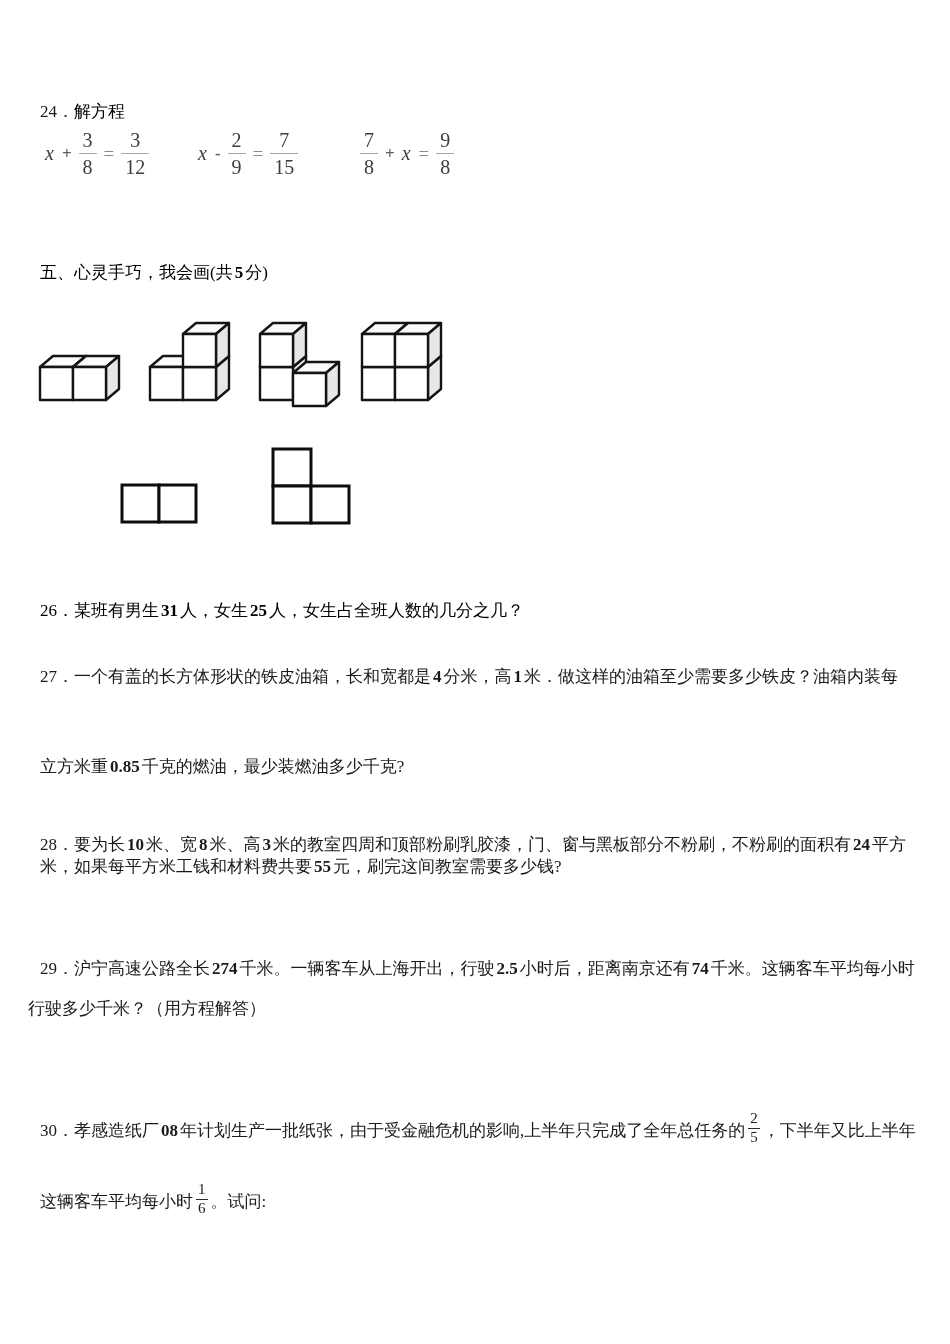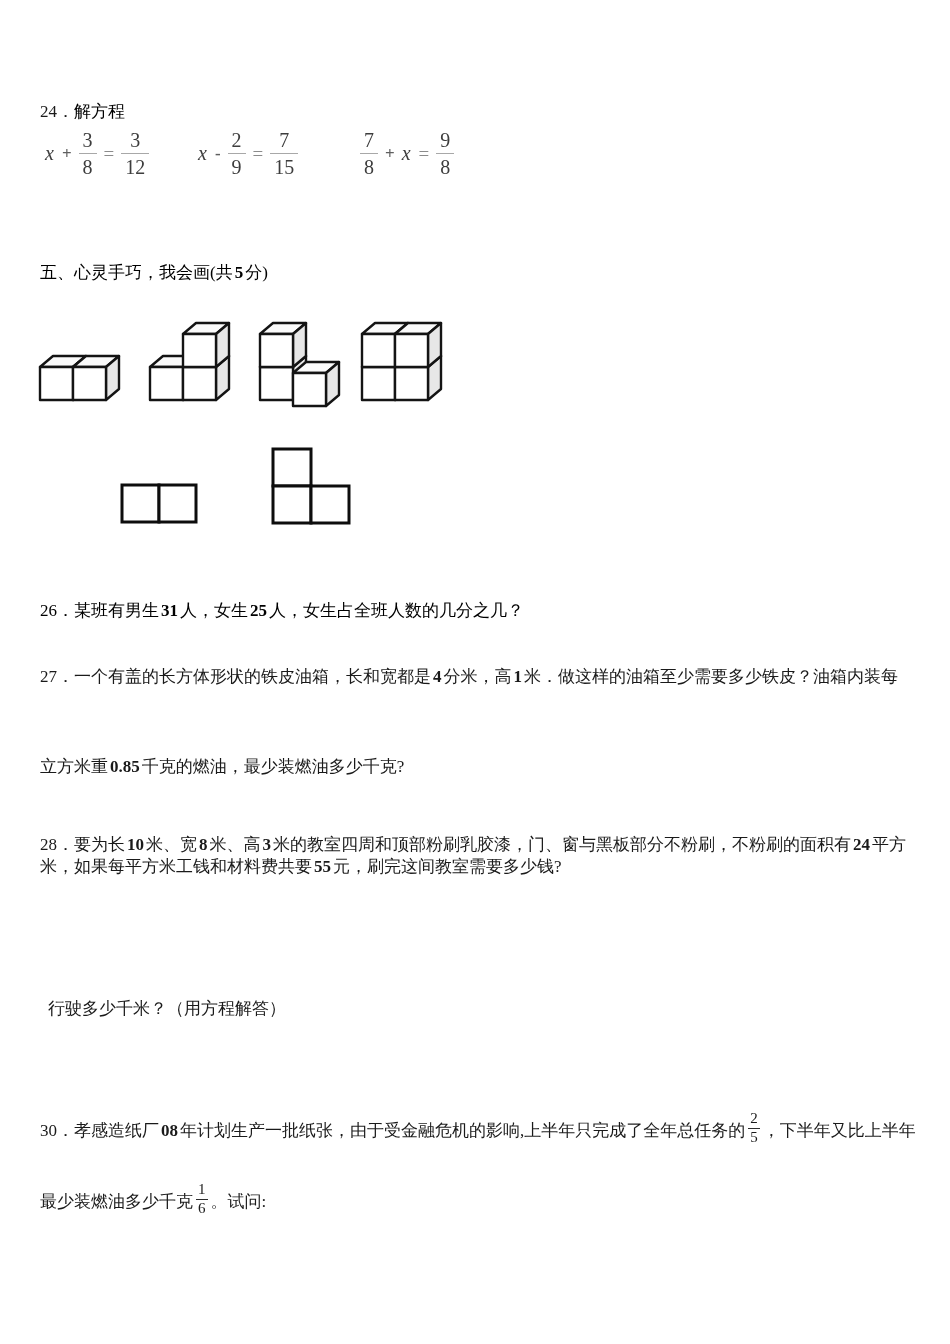--- a/index.html
+++ b/index.html
@@ -148,30 +148,31 @@
   </svg>
 
   <div class="abs t bold hdr" style="left:40px;top:559px;margin-top:42px;">26．某班有男生<b>31</b>人，女生<b>25</b>人，女生占全班人数的几分之几？</div>
 
   <div class="abs pline" style="left:40px;top:667px;">27．一个有盖的长方体形状的铁皮油箱，长和宽都是<b>4</b>分米，高<b>1</b>米．做这样的油箱至少需要多少铁皮？油箱内装每</div>
   <div class="abs pline" style="left:40px;top:709px;margin-top:48px;">立方米重<b>0.85</b>千克的燃油，最少装燃油多少千克?</div>
 
   <div class="abs pline" style="left:40px;top:811px;margin-top:24px;">28．要为长<b>10</b>米、宽<b>8</b>米、高<b>3</b>米的教室四周和顶部粉刷乳胶漆，门、窗与黑板部分不粉刷，不粉刷的面积有<b>24</b>平方</div>
   <div class="abs pline" style="left:40px;top:851px;margin-top:6px;">米，如果每平方米工钱和材料费共要<b>55</b>元，刷完这间教室需要多少钱?</div>
 
-  <div class="abs pline" style="left:48px;top:999px;">行驶多少千米？（用方程解答）</div>
+  <div class="abs pline" style="left:40px;top:959px;">29．沪宁高速公路全长<b>274</b>千米。一辆客车从上海开出，行驶<b>2.5</b>小时后，距离南京还有<b>74</b>千米。这辆客车平均每小时</div>
+  <div class="abs pline" style="left:28px;top:999px;">行驶多少千米？（用方程解答）</div>
 
   <div class="abs pline" style="left:40px;top:1115px;">
     <span>30．孝感造纸厂<b>08</b>年计划生产一批纸张，由于受金融危机的影响,上半年只完成了全年总任务的</span><span class="ifrac">
         <span class="fn">2</span>
         <span class="fbar"></span>
         <span class="fd">5</span>
       </span><span>，下半年又比上半年</span>
   </div>
   <div class="abs pline" style="left:40px;top:1186px;">
-    <span>最少装燃油多少千克</span><span class="ifrac">
+    <span>这辆客车平均每小时</span><span class="ifrac">
         <span class="fn">1</span>
         <span class="fbar"></span>
         <span class="fd">6</span>
       </span><span>。试问:</span>
   </div>
 
 </div>
 
 </body></html>

